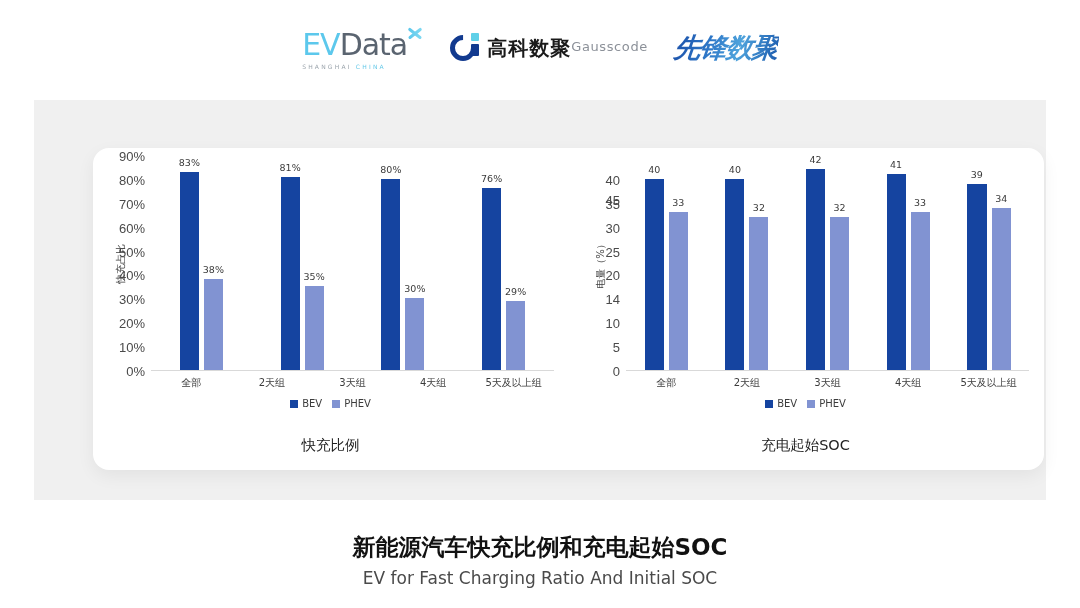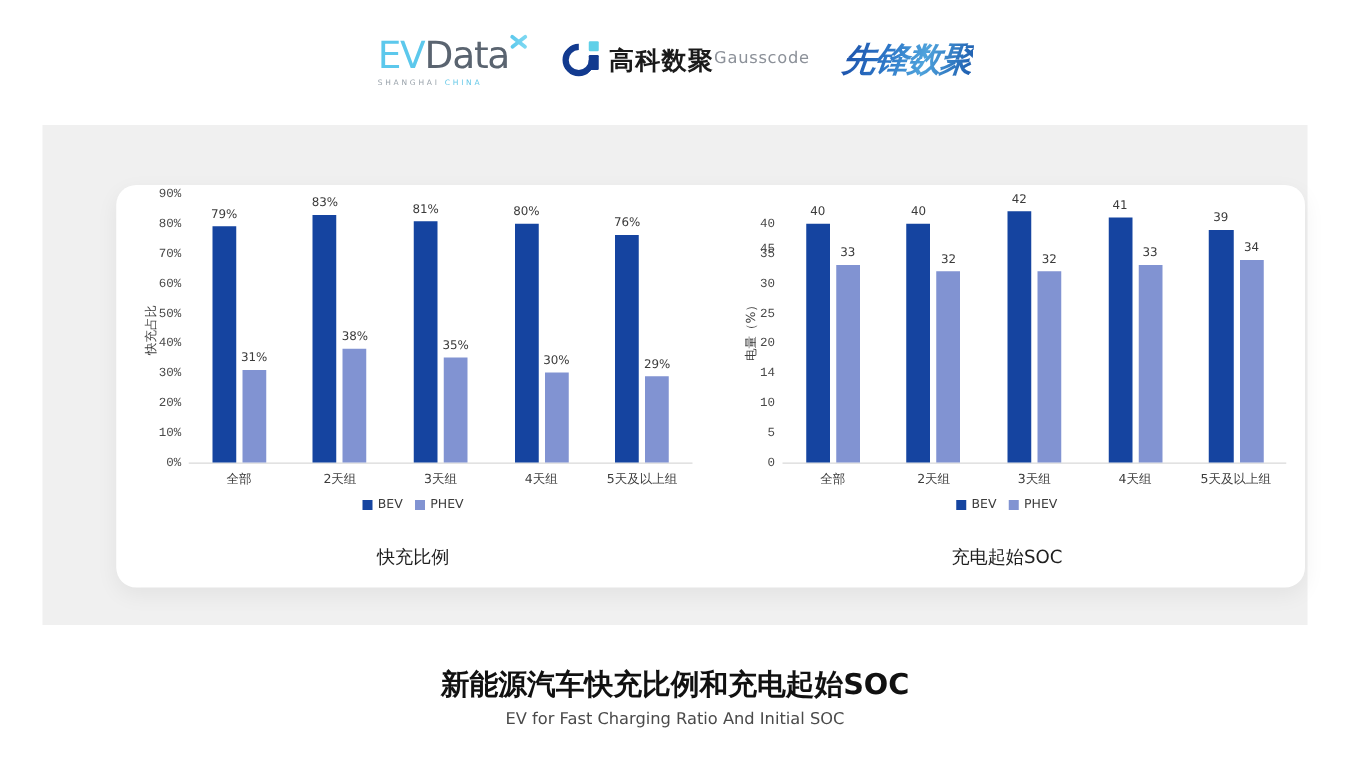--- a/index.html
+++ b/index.html
@@ -94,22 +94,22 @@
   .axis-title {
     position:absolute; left:8px; top:50%; transform: translateY(-50%) rotate(-90deg);
     transform-origin: center; white-space: nowrap;
     font-size: 10px; color:#3c3c3c; font-family:"DejaVu Sans", sans-serif;
   }
   .ylabels {
     position:absolute; left:22px; top:0; width:34px; height:100%;
   }
   .ytick {
     position:absolute; right:4px; transform: translateY(-50%);
-    font-size:10px; color:#4a4a4a; text-align:right; white-space:nowrap;
-    font-family:Liberation Mono, monospace;
+    font-size:13px; color:#4a4a4a; text-align:right; white-space:nowrap;
+    font-family:Liberation Sans, sans-serif;
   }
   .plot {
     position:absolute; left:58px; right:14px; top:0; bottom:0;
     border-bottom: 1px solid #d9d9d9;
   }
   .groups { position:absolute; left:0; right:0; bottom:0; top:0; display:flex; }
   .group {
     flex:1; position:relative; height:100%;
     display:flex; align-items:flex-end; justify-content:center; gap:5px;
   }
@@ -140,21 +140,21 @@
     font-size:14.5px; color:#1f1f1f; font-family:"DejaVu Sans", sans-serif;
   }
 
   
   .footer { position:absolute; left:0; top:532px; width:1080px; text-align:center; }
   .footer-title {
     font-size: 23px; font-weight: 700; color:#111111; letter-spacing:0px;
     font-family:"DejaVu Sans", sans-serif;
   }
   .footer-sub {
-    margin-top: 5px; font-size: 13px; color:#4a4a4a;
+    margin-top: 5px; font-size: 17px; color:#4a4a4a;
     font-family:"DejaVu Sans", sans-serif;
   }
 </style>
 </head>
 <body>
 
 <div id="page">
 
   <div class="logo-bar">
 
@@ -201,30 +201,20 @@
               <div class="ytick" style="top: 95.5556px;">50%</div>
               <div class="ytick" style="top: 71.6667px;">60%</div>
               <div class="ytick" style="top: 47.7778px;">70%</div>
               <div class="ytick" style="top: 23.8889px;">80%</div>
               <div class="ytick" style="top: 0px;">90%</div>
             </div>
             <div class="plot">
               <div class="groups">
                 <div class="group">
                   <div class="bar" style="height: 215px;">
-                    <div class="fill" style="height: 188.722px; background: rgb(21, 68, 160);"></div>
-                    <div class="val" style="bottom: 192.722px;">79%</div>
-                  </div>
-                  <div class="bar" style="height: 215px;">
-                    <div class="fill" style="height: 74.0556px; background: rgb(129, 147, 210);"></div>
-                    <div class="val" style="bottom: 78.0556px;">31%</div>
-                  </div>
-                </div>
-                <div class="group">
-                  <div class="bar" style="height: 215px;">
                     <div class="fill" style="height: 198.278px; background: rgb(21, 68, 160);"></div>
                     <div class="val" style="bottom: 202.278px;">83%</div>
                   </div>
                   <div class="bar" style="height: 215px;">
                     <div class="fill" style="height: 90.7778px; background: rgb(129, 147, 210);"></div>
                     <div class="val" style="bottom: 94.7778px;">38%</div>
                   </div>
                 </div>
                 <div class="group">
                   <div class="bar" style="height: 215px;">

